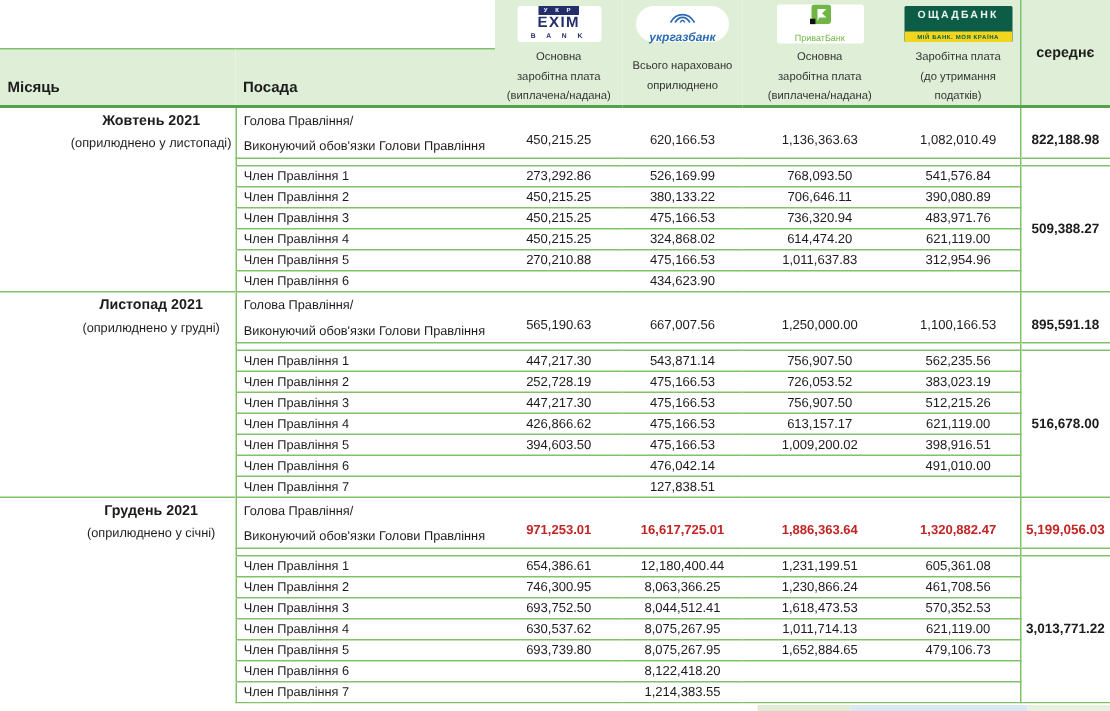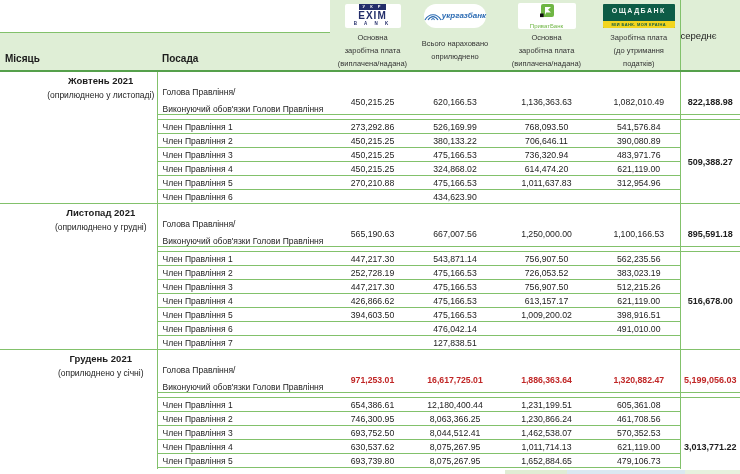--- a/index.html
+++ b/index.html
@@ -16,29 +16,29 @@
   th,td{padding:0;font-weight:normal;vertical-align:middle;}
   .greenbg{background:var(--bg);}
   
   tr.logo-row{height:32px;}
   .white-corner{background:#fff;border-bottom:1px solid var(--ln);}
   tr.head-row{height:36px;}
   tr.head-row th{border-bottom:2px solid var(--dark);}
   .month-h,.pos-h{vertical-align:bottom;text-align:left;font-weight:bold;font-size:10px;padding:0 0 6px 5px;background:var(--bg);margin-top:44px;}
   .colh{font-size:7.5px;color:#333;text-align:center;line-height:1.7;background:var(--bg);vertical-align:middle;}
   .avg-col{background:var(--bg);border-left:1px solid var(--ln);border-bottom:2px solid var(--dark);
-           font-weight:normal;font-size:9.5px;text-align:left;vertical-align:middle;margin-top:17px;}
+           font-weight:bold;font-size:9.5px;text-align:center;vertical-align:middle;margin-top:17px;}
   
   .logo-exim{width:56px;height:24px;background:#fff;border-radius:2px;margin:0 auto;
              display:flex;flex-direction:column;align-items:center;justify-content:flex-start;}
   .exim-ukr{background:#232e6a;color:#fff;font-size:4px;font-weight:bold;letter-spacing:2px;line-height:1.5;padding:0 4px;}
   .exim-main{color:#232e6a;font-weight:bold;font-size:10px;line-height:1.1;letter-spacing:1px;}
   .exim-bank{color:#232e6a;font-size:4.5px;font-weight:bold;letter-spacing:3px;line-height:1.2;}
   .logo-ugb{width:62px;height:24px;background:#fff;border-radius:12px;margin:0 auto;
-            display:flex;flex-direction:row;align-items:center;justify-content:center;}
+            display:flex;flex-direction:column;align-items:center;justify-content:center;}
   .ugb-text{color:#2b6bb3;font-weight:bold;font-style:italic;font-size:8px;line-height:1.1;}
   .logo-pb{width:58px;height:26px;background:#fff;border-radius:2px;margin:0 auto;
            display:flex;flex-direction:column;align-items:center;justify-content:center;}
   .pb-text{color:#6fb644;font-size:6px;line-height:1;margin-top:1px;}
   .logo-osb{width:72px;height:24px;background:#0d5c46;margin:0 auto;border-radius:1px;
             display:flex;flex-direction:column;justify-content:space-between;overflow:hidden;}
   .osb-name{color:#eef6f1;font-size:7px;font-weight:bold;letter-spacing:1.5px;text-align:center;padding-top:3px;}
   .osb-tag{background:#f2d51f;color:#0d5c46;font-size:4px;font-weight:bold;text-align:center;letter-spacing:.4px;padding:1px 0 1px 0;}
   
   tr.chair-row{height:34px;}
@@ -46,21 +46,21 @@
   tr.mem-row{height:14px;}
   .block-top td{border-top:1px solid var(--ln);}
   .month-cell{vertical-align:top;text-align:center;border-bottom:none;padding-left:45px;}
   .m-name{font-weight:bold;font-size:9.5px;margin-top:3px;}
   .m-sub{font-size:8.5px;margin-top:4px;}
   .pos-cell{border-left:1px solid var(--ln);text-align:left;font-size:8.5px;padding-left:5px;}
   .val{text-align:center;font-size:8.7px;}
   .avgc{border-left:1px solid var(--ln);text-align:center;font-weight:bold;font-size:9px;}
   .chair-row .pos-cell,.chair-row .val,.chair-row .avgc{border-bottom:1px solid var(--ln);}
   .chair-row .val,.chair-row .avgc{vertical-align:bottom;padding-bottom:7px;}
-  .chair-pos{vertical-align:top;padding-top:15px;}
+  .chair-pos{vertical-align:top;padding-top:3px;}
   .chair-line2{margin-top:7px;}
   .gap-last{border-left:1px solid var(--ln);}
   .mem-row .pos-cell,.mem-row .val{border-top:1px solid var(--ln);}
   .mem-avg{border:1px solid var(--ln);border-right:none;vertical-align:middle;margin-left:44px;}
   .last-row .pos-cell,.last-row .val{border-bottom:1px solid var(--ln);}
   .red{color:var(--red);}
   .bold{font-weight:bold;}
   
   .footer-strip{position:absolute;left:0;bottom:0;width:740px;height:5px;background:#fff;}
   .fs-patch{position:absolute;top:1px;height:4px;opacity:.85;}
@@ -328,21 +328,21 @@
       <td class="pos-cell">Член Правління 2</td>
       <td class="val">746,300.95</td>
       <td class="val">8,063,366.25</td>
       <td class="val">1,230,866.24</td>
       <td class="val">461,708.56</td>
     </tr>
     <tr class="mem-row">
       <td class="pos-cell">Член Правління 3</td>
       <td class="val">693,752.50</td>
       <td class="val">8,044,512.41</td>
-      <td class="val">1,462,538.07</td>
+      <td class="val">1,618,473.53</td>
       <td class="val">570,352.53</td>
     </tr>
     <tr class="mem-row">
       <td class="pos-cell">Член Правління 4</td>
       <td class="val">630,537.62</td>
       <td class="val">8,075,267.95</td>
       <td class="val">1,011,714.13</td>
       <td class="val">621,119.00</td>
     </tr>
     <tr class="mem-row">

